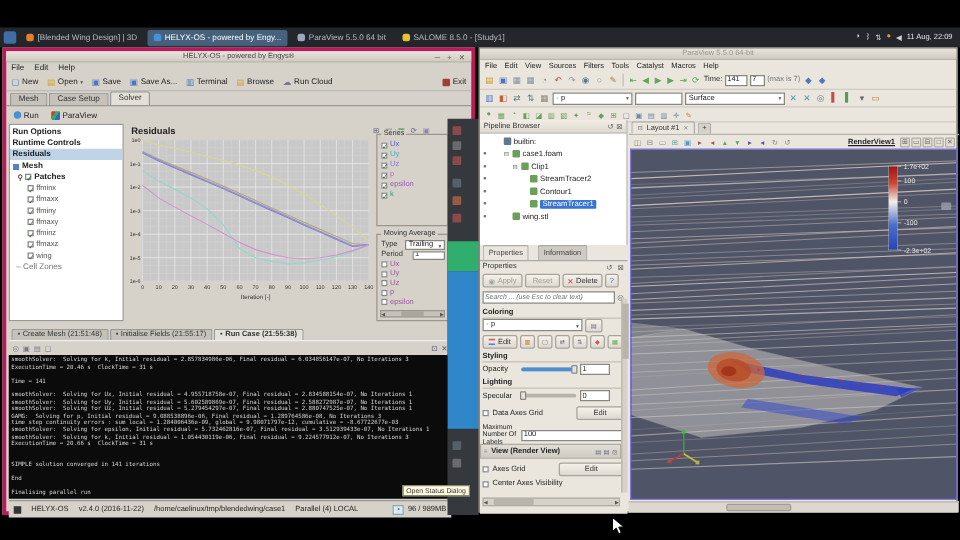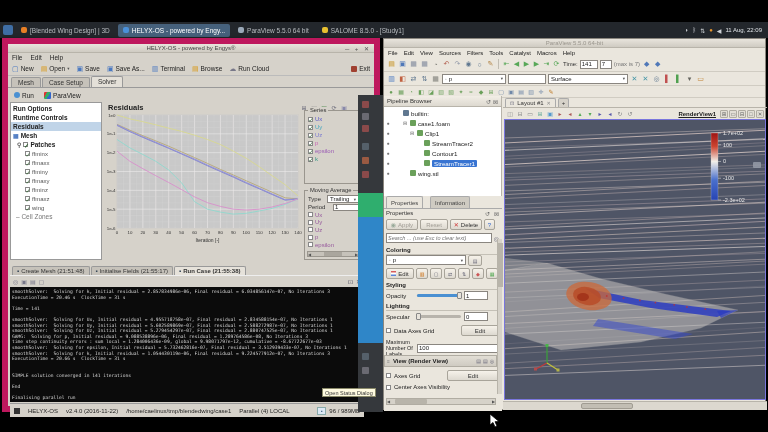--- a/index.html
+++ b/index.html
@@ -8,21 +8,21 @@
   .abs{position:absolute}
   #screen{position:relative;width:768px;height:432px;background:#000}
   
   #taskbar{left:0;top:22px;width:768px;height:16px;background:#23272c;display:flex;align-items:center;font-size:6.5px;color:#b8bcc0}
   .task{display:flex;align-items:center;gap:3px;height:13px;padding:0 5px;margin-left:3px;border-radius:2px;max-width:132px;white-space:nowrap;overflow:hidden}
   .task.active{background:#46617c;color:#fff}
   .task .dot{width:6px;height:6px;border-radius:2px;flex:0 0 auto}
   #tray{margin-left:auto;display:flex;align-items:center;gap:4px;padding-right:6px;color:#cfd3d7}
   #tray .ticon{font-size:6px}
   
-  .win{background:#d6d2ca;border:6px solid #be185d;box-shadow:0 1px 4px rgba(0,0,0,.6)}
+  .win{background:#d6d2ca;border:3px solid #be185d;box-shadow:0 1px 4px rgba(0,0,0,.6)}
   .titlebar{height:9px;background:linear-gradient(#e8e4dc,#cfcbc2);display:flex;align-items:center;justify-content:center;font-size:6px;color:#444;position:relative;border-bottom:1px solid #b8b4aa}
   .winbtns{position:absolute;right:3px;top:1px;font-size:6px;color:#555;letter-spacing:2px}
   .menubar{height:9px;display:flex;gap:8px;align-items:center;padding-left:4px;font-size:6.5px;color:#222}
   .icon{display:inline-flex;align-items:center;justify-content:center;flex:0 0 auto}
   
   #helyx{left:2px;top:38px;width:378px;height:374px}
   #hx-toolbar{height:14px;display:flex;align-items:center;gap:7px;padding:0 4px;font-size:6.5px;color:#222;border-bottom:1px solid #bbb}
   #hx-toolbar .tbtn{display:flex;gap:2px;align-items:center}
   #hx-tabs{height:12px;display:flex;align-items:flex-end;padding-left:3px;gap:1px;border-bottom:1px solid #999}
   .htab{font-size:6.5px;padding:1px 6px 1px 6px;background:#c6c2ba;border:1px solid #999;border-bottom:none;color:#333;border-radius:2px 2px 0 0}

